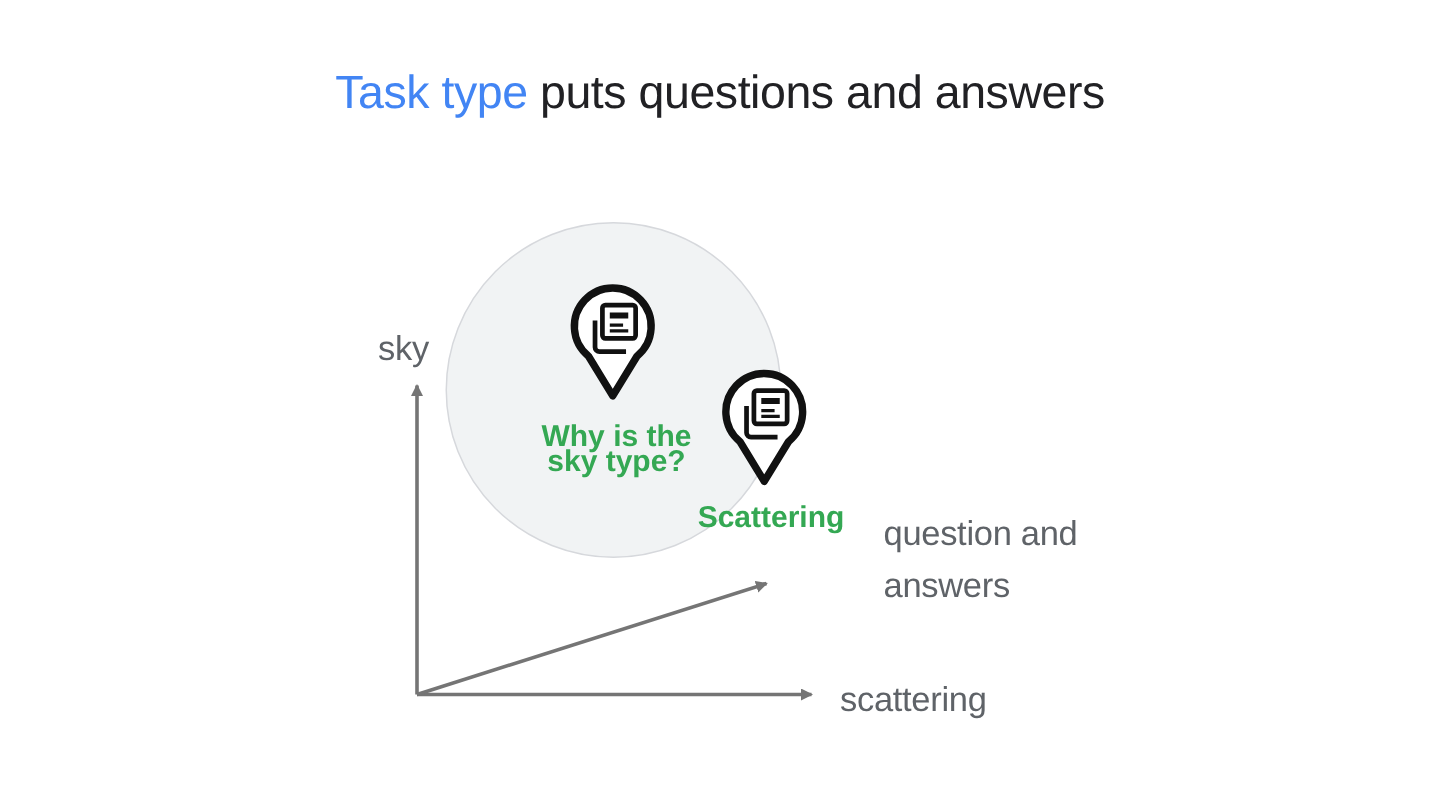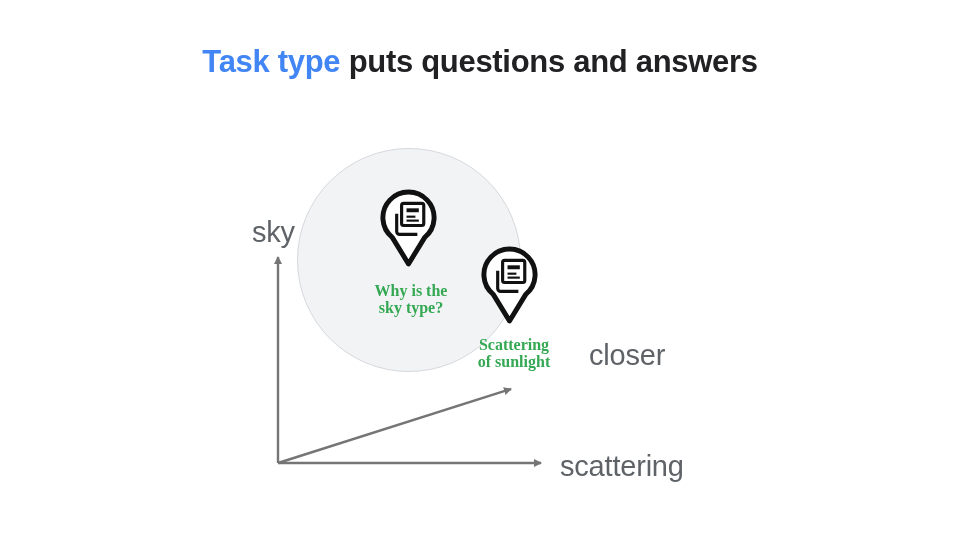--- a/index.html
+++ b/index.html
@@ -19,21 +19,21 @@
     width:960px;height:540px;
     background:#ffffff;
     overflow:hidden;
   }
   .title{
     position:absolute;
     top:42px;left:0;width:960px;
     text-align:center;
     font-size:31px;
     line-height:40px;
-    font-weight:700;
+    font-weight:400;
     letter-spacing:-0.3px;
     color:var(--title-dark);
   }
   .title .hl{color:var(--accent-blue);}
   .cluster-circle{
     position:absolute;
     left:297px;top:148px;
     width:224px;height:224px;
     border-radius:50%;
     background:var(--cluster-fill);
@@ -44,31 +44,30 @@
     position:absolute;left:0;top:0;width:960px;height:540px;
     color:var(--arrow-gray);
     pointer-events:none;
   }
   .pin{position:absolute;width:63px;height:81px;}
   .pin.pin1{left:377px;top:188px;}
   .pin.pin2{left:478px;top:245px;}
   .green-label{
     position:absolute;
     text-align:center;
-    font-size:16px;
+    font-size:20px;
     line-height:16.5px;
     font-weight:700;
     color:var(--accent-green);
-    font-family:Liberation Serif, serif;
   }
   .green-label.l1{left:341px;top:283px;width:140px;}
   .green-label.l2{left:444px;top:337px;width:140px;}
   .axis-label{
     position:absolute;
-    font-size:29px;
+    font-size:23px;
     line-height:35px;
     color:var(--label-gray);
     letter-spacing:-0.2px;
     white-space:nowrap;
   }
   .lbl-sky{left:252px;top:215px;}
   .lbl-scattering{left:560px;top:449px;}
   .lbl-qa{left:589px;top:338px;white-space:normal;width:180px;}
 </style>
 </head>
@@ -110,22 +109,22 @@
     <line x1="30" y1="29" x2="39" y2="29" stroke="var(--pin-black)" stroke-width="2.2"></line>
     <line x1="30" y1="33" x2="42.5" y2="33" stroke="var(--pin-black)" stroke-width="2.2"></line>
   </svg>
 
   <div class="green-label l1">
     <div>Why is the</div>
     <div>sky type?</div>
   </div>
   <div class="green-label l2">
     <div>Scattering</div>
-    <div>of sunlight</div>
   </div>
 
   <div class="axis-label lbl-sky">sky</div>
   <div class="axis-label lbl-scattering">scattering</div>
   <div class="axis-label lbl-qa">
-    <div>closer</div>
+    <div>question and</div>
+    <div>answers</div>
   </div>
 
 </div>
 
 </body></html>

